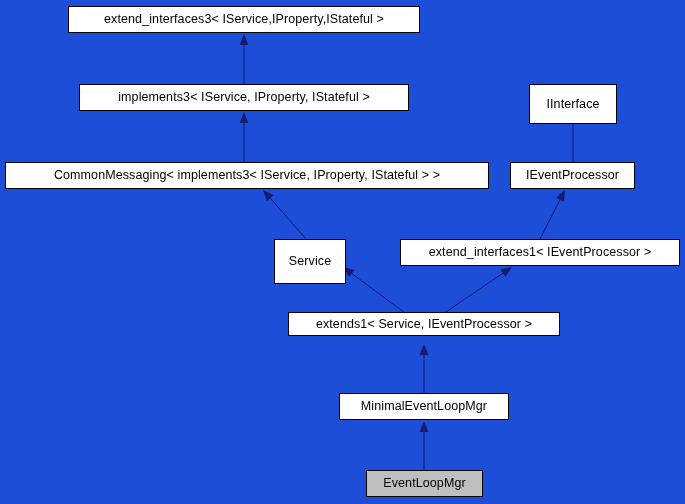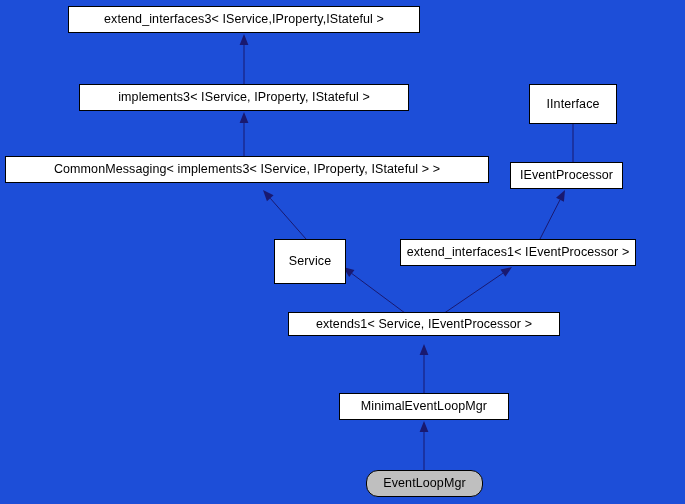--- a/index.html
+++ b/index.html
@@ -32,21 +32,20 @@
     line-height: 1;
     display: flex;
     align-items: center;
     justify-content: center;
     white-space: nowrap;
     letter-spacing: 0.1px;
     z-index: 2;
   }
   .uml-node.highlight {
     background: #bfbfbf;
-    border-radius: 12px;
   }
   .uml-node .node-label {
     padding: 0 9px;
     pointer-events: none;
   }
 </style>
 </head>
 <body>
 
 <div id="diagram-root">
@@ -91,30 +90,30 @@
   <div id="node-layer">
       <div class="uml-node" style="left: 68px; top: 6px; width: 352px; height: 27px;">
         <span class="node-label">extend_interfaces3&lt; IService,IProperty,IStateful &gt;</span>
       </div>
       <div class="uml-node" style="left: 79px; top: 84px; width: 330px; height: 27px; align-items: center;">
         <span class="node-label">implements3&lt; IService, IProperty, IStateful &gt;</span>
       </div>
       <div class="uml-node" style="left: 529px; top: 84px; width: 88px; height: 40px;">
         <span class="node-label">IInterface</span>
       </div>
-      <div class="uml-node" style="left: 5px; top: 156px; width: 484px; height: 27px; text-align: center;">
+      <div class="uml-node" style="left: 5px; top: 162px; width: 484px; height: 27px; text-align: center;">
         <span class="node-label">CommonMessaging&lt; implements3&lt; IService, IProperty, IStateful &gt; &gt;</span>
       </div>
-      <div class="uml-node" style="left: 510px; top: 162px; width: 113px; height: 27px;">
+      <div class="uml-node" style="left: 510px; top: 162px; width: 125px; height: 27px;">
         <span class="node-label">IEventProcessor</span>
       </div>
       <div class="uml-node" style="left: 274px; top: 239px; width: 72px; height: 45px;">
         <span class="node-label">Service</span>
       </div>
-      <div class="uml-node" style="left: 400px; top: 239px; width: 236px; height: 27px;">
+      <div class="uml-node" style="left: 400px; top: 239px; width: 280px; height: 27px;">
         <span class="node-label">extend_interfaces1&lt; IEventProcessor &gt;</span>
       </div>
       <div class="uml-node" style="left: 288px; top: 312px; width: 272px; height: 24px;">
         <span class="node-label">extends1&lt; Service, IEventProcessor &gt;</span>
       </div>
       <div class="uml-node" style="left: 339px; top: 393px; width: 170px; height: 27px;">
         <span class="node-label">MinimalEventLoopMgr</span>
       </div>
       <div class="uml-node highlight" style="left: 366px; top: 470px; width: 117px; height: 27px;">
         <span class="node-label">EventLoopMgr</span>

